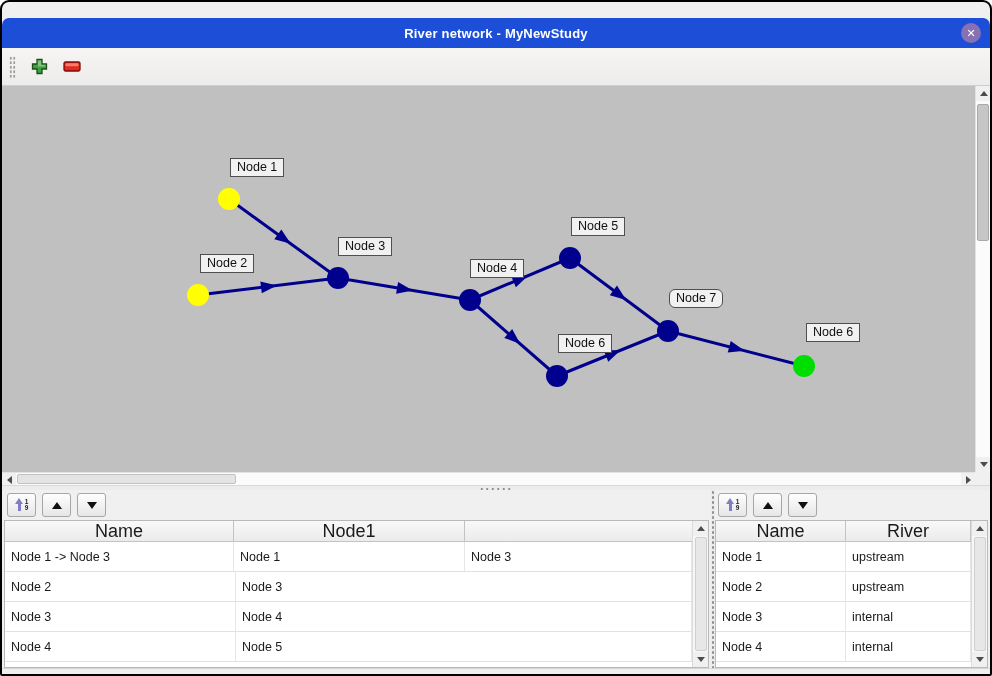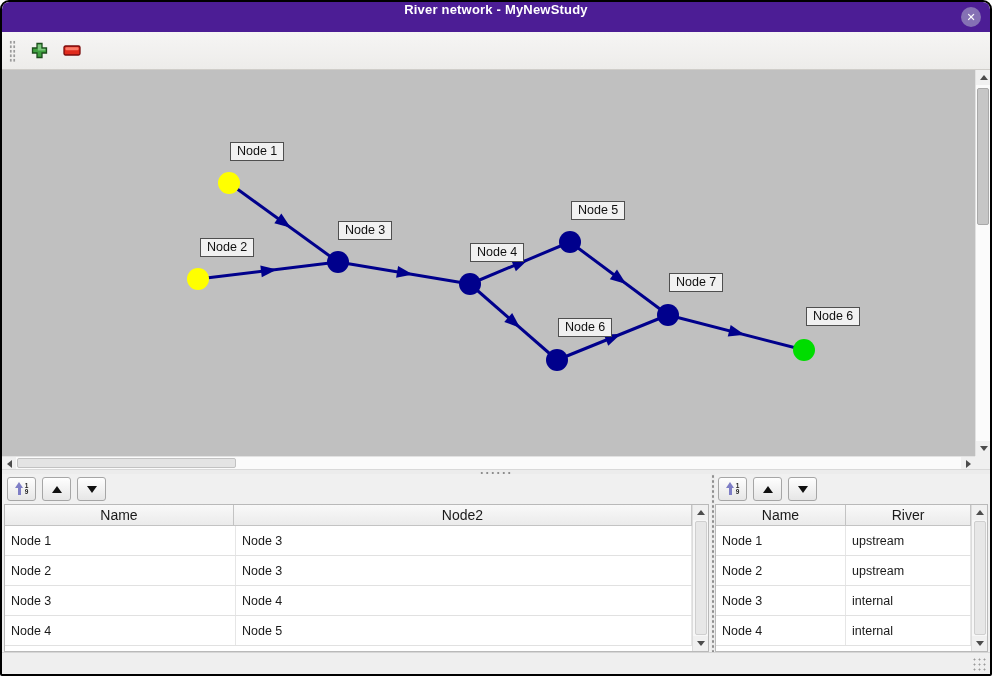--- a/index.html
+++ b/index.html
@@ -4,22 +4,22 @@
 <style>
   html,body{margin:0;padding:0;background:#fff;}
   *{box-sizing:border-box;}
   .window{
     width:992px;height:676px;position:relative;
     border:2px solid #000;border-radius:9px 9px 2px 2px;
     background:#f0f0f0;overflow:hidden;
     font-family:"Liberation Sans",sans-serif;color:#1a1a1a;
   }
   
-  .titlebar{height:30px;background:#4c1d95;border-radius:7px 7px 0 0;
-    display:flex;justify-content:center;position:relative;}
+  .titlebar{height:30px;background:#1d4ed8;border-radius:7px 7px 0 0;
+    display:flex;align-items:center;justify-content:center;position:relative;margin-top:16px;}
   .title{color:#fff;font-size:13px;font-weight:bold;letter-spacing:.2px;}
   .closebtn{position:absolute;right:9px;top:5px;width:20px;height:20px;border-radius:50%;
     background:#8571b4;color:#fff;font-size:11px;line-height:20px;text-align:center;cursor:pointer;}
   
   .main-toolbar{height:38px;background:linear-gradient(#f6f5f4,#edecea);
     border-bottom:1px solid #cfcdc9;display:flex;align-items:center;padding-left:7px;}
   .grip-v{width:7px;height:22px;margin-right:10px;
     background-image:radial-gradient(#9b9b9b 1px,transparent 1.2px);
     background-size:3.5px 4.5px;}
   .tbtn{width:26px;height:26px;display:flex;align-items:center;justify-content:center;
@@ -67,21 +67,21 @@
   .sarr{position:relative;width:9px;height:14px;}
   .sarr:before{content:"";position:absolute;left:0;top:0;width:0;height:0;
     border-left:4.5px solid transparent;border-right:4.5px solid transparent;border-bottom:6px solid #7e7ec6;}
   .sarr:after{content:"";position:absolute;left:3px;top:5px;width:3px;height:8px;background:#7e7ec6;}
   .snums{display:flex;flex-direction:column;font-size:6.5px;line-height:6.5px;color:#222;font-weight:bold;}
   
   .tablewrap{position:relative;background:#fff;border:1px solid #b9b9b9;height:148px;overflow:hidden;}
   .panel-left .tablewrap{width:705px;}
   .panel-right .tablewrap{width:100%;}
   .thead{display:flex;height:21px;background:linear-gradient(#f9f9f9,#ebebeb);border-bottom:1px solid #c3c3c3;}
-  .th{display:flex;align-items:center;justify-content:center;font-size:14px;
+  .th{display:flex;align-items:center;justify-content:center;font-size:18px;
     border-right:1px solid #c3c3c3;cursor:pointer;}
   .tbody .tr{display:flex;height:30px;border-bottom:1px solid #e1e1e1;background:#fff;cursor:pointer;}
   .tbody .td{display:flex;align-items:center;padding-left:6px;font-size:12.5px;
     border-right:1px solid #e6e6e6;overflow:hidden;white-space:nowrap;}
   .lt .c0{width:229px;} .lt .c1{width:231px;} .lt .c2{flex:1;margin-right:16px;}
   .rt .c0{width:130px;} .rt .c1{flex:1;margin-right:16px;}
   .tvbar{position:absolute;right:0;top:0;width:16px;height:100%;background:#f7f7f7;border-left:1px solid #dcdcdc;}
   .tvbar .sb-btn{width:16px;height:15px;left:0;}
   .tv-thumb{position:absolute;left:1.5px;top:16px;bottom:16px;width:12px;background:#e7e7e7;
     border:1px solid #cfcfcf;border-radius:2px;cursor:pointer;}
@@ -145,21 +145,21 @@
           <div class="nlabel" style="left: 198px; top: 168px;">Node 2</div>
           <div class="gnode" style="left: 325px; top: 181px; background: rgb(0, 0, 140);"></div>
           <div class="nlabel" style="left: 336px; top: 151px;">Node 3</div>
           <div class="gnode" style="left: 457px; top: 203px; background: rgb(0, 0, 140);"></div>
           <div class="nlabel" style="left: 468px; top: 173px;">Node 4</div>
           <div class="gnode" style="left: 557px; top: 161px; background: rgb(0, 0, 140);"></div>
           <div class="nlabel" style="left: 569px; top: 131px;">Node 5</div>
           <div class="gnode" style="left: 544px; top: 279px; background: rgb(0, 0, 140);"></div>
           <div class="nlabel" style="left: 556px; top: 248px;">Node 6</div>
           <div class="gnode" style="left: 655px; top: 234px; background: rgb(0, 0, 140);"></div>
-          <div class="nlabel" style="left: 667px; top: 203px;">Node 7</div>
+          <div class="nlabel" style="left: 667px; top: 203px; border-radius: 6px;">Node 7</div>
           <div class="gnode" style="left: 791px; top: 269px; background: rgb(0, 221, 0);"></div>
           <div class="nlabel" style="left: 804px; top: 237px;">Node 6</div>
         </div>
     </div>
     <div class="vbar">
       <span class="sb-btn" style="top:0;">
           <span class="arr arr-up"></span>
         </span>
       <span class="v-thumb"></span>
       <span class="sb-btn" style="bottom:0;">
@@ -198,24 +198,25 @@
         <span class="pbtn">
             <span class="tri-up"></span>
           </span>
         <span class="pbtn">
             <span class="tri-down"></span>
           </span>
       </div>
       <div class="tablewrap lt">
         <div class="thead">
           <span class="th c0">Name</span>
-          <span class="th c2">Node2</span>
+          <span class="th c1">Node1</span>
         </div>
         <div class="tbody">
             <div class="tr">
+              <div class="td c0">Node 1 -&gt; Node 3</div>
               <div class="td c1">Node 1</div>
               <div class="td c2">Node 3</div>
             </div>
             <div class="tr">
               <div class="td c1">Node 2</div>
               <div class="td c2">Node 3</div>
             </div>
             <div class="tr">
               <div class="td c1">Node 3</div>
               <div class="td c2">Node 4</div>

